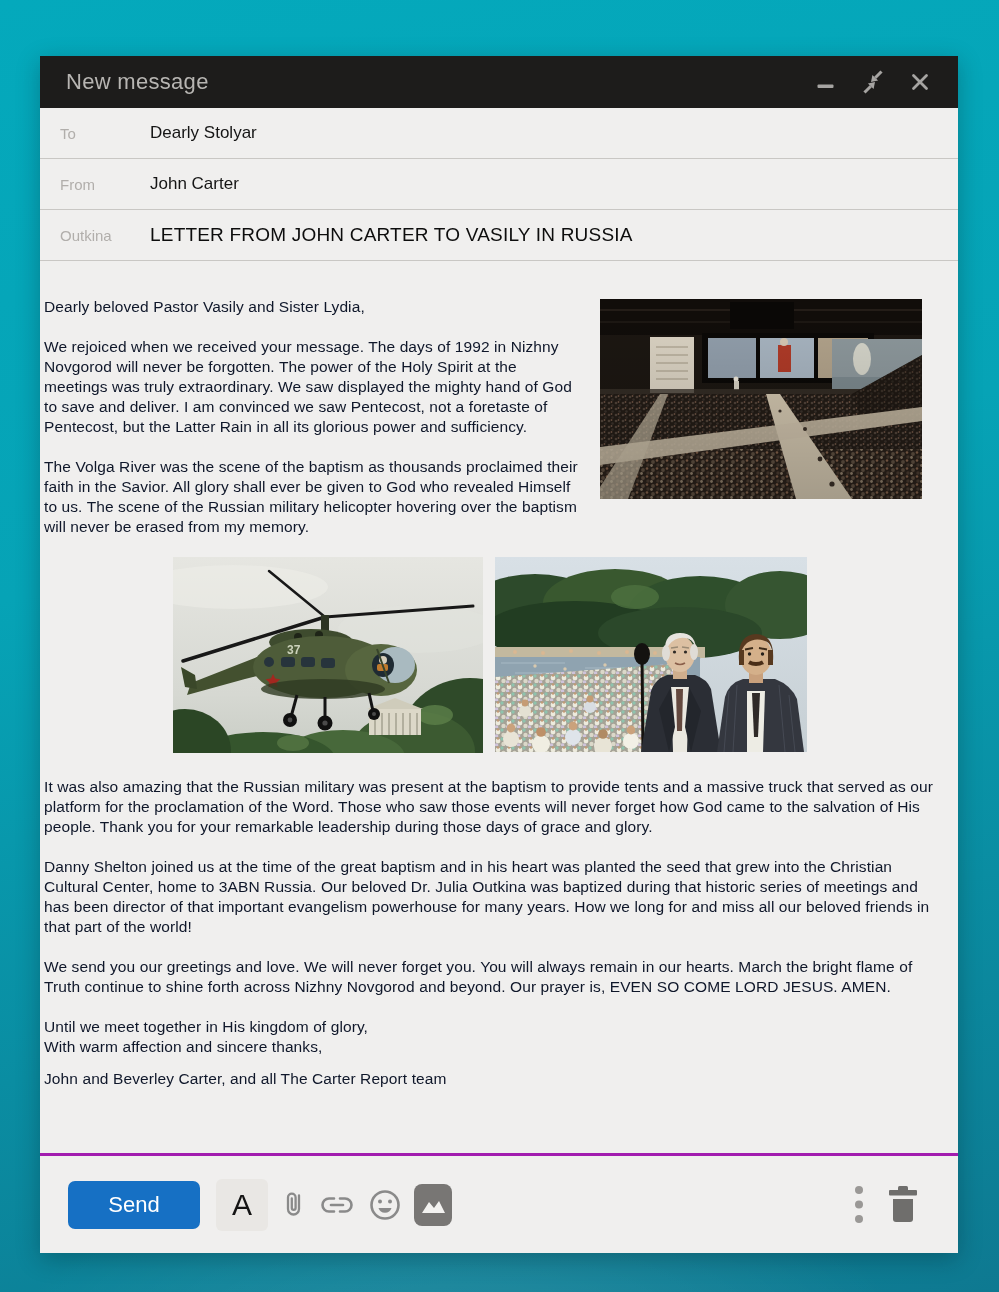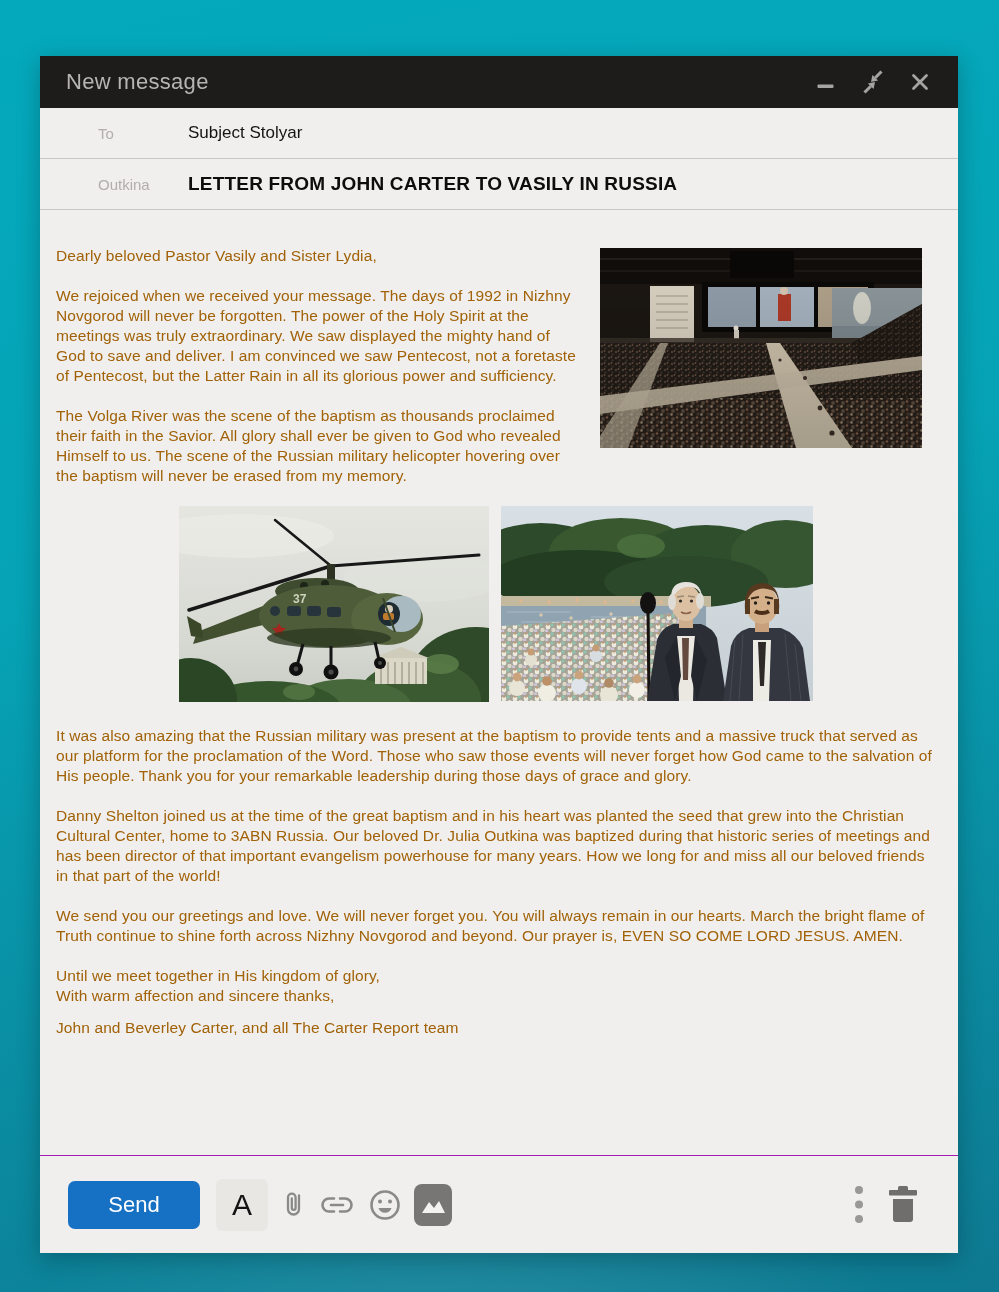--- a/index.html
+++ b/index.html
@@ -14,35 +14,35 @@
     position:absolute;left:40px;top:56px;width:918px;height:1197px;
     background:#f0efee;display:flex;flex-direction:column;
     box-shadow:0 6px 22px rgba(0,20,25,.28);
   }
   
   .titlebar{flex:0 0 auto;height:52px;background:#1d1c1b;display:flex;align-items:center;padding:0 26px;}
   .title{color:#b7b5b2;font-size:22px;letter-spacing:.3px}
   .win-controls{margin-left:auto;display:flex;align-items:center;gap:21px}
   .win-btn{background:none;border:none;padding:2px;cursor:pointer;display:flex;align-items:center}
   
-  .field-row{height:50px;display:flex;align-items:center;border-bottom:1px solid #c9c7c4;padding-left:38px;}
+  .field-row{height:50px;display:flex;align-items:center;border-bottom:1px solid #c9c7c4;}
   .field-label{flex:0 0 auto;width:90px;padding-left:20px;color:#b1aeab;font-size:15px}
   .field-value{font-size:17px;color:#151515}
-  .field-row.subject .field-value{font-weight:bold;font-size:19px;letter-spacing:.2px;color:#0d0d0d}
+  .field-row.subject .field-value{font-weight:normal;font-size:19px;letter-spacing:.2px;color:#0d0d0d}
   
-  .editor{flex:1 1 auto;padding:36px 22px 0 16px;font-size:15.5px;line-height:20px;
-          letter-spacing:.1px;color:#a16207;overflow:hidden}
+  .editor{flex:1 1 auto;padding:36px 22px 0 4px;font-size:15.5px;line-height:20px;
+          letter-spacing:.1px;color:#0f172a;overflow:hidden}
   .editor p{margin:0 0 20px}
   .photo-main{float:right;margin:2px 14px 10px 20px;display:block}
   .photo-row{display:flex;justify-content:center;align-items:flex-start;gap:12px;margin:4px 0 24px}
   .photo{display:block}
   p.closing{margin-bottom:12px}
   p.signature{margin:5px 0 14px}
   
-  .toolbar{flex:0 0 auto;height:97px;border-top:1px solid #a21caf;display:flex;align-items:center;
+  .toolbar{flex:0 0 auto;height:97px;border-top:3px solid #a21caf;display:flex;align-items:center;
            padding:0 20px 0 28px}
   .send-btn{width:132px;height:48px;border:none;border-radius:7px;background:#1670c4;color:#fff;
             font-size:22px;font-family:inherit;cursor:pointer;margin-right:16px}
   .fmt-btn{width:52px;height:52px;border:none;border-radius:6px;background:#e9e7e4;color:#141414;
            font-size:30px;line-height:1;font-family:inherit;cursor:pointer;margin-right:8px}
   .icon-btn{border:none;background:none;padding:6px;cursor:pointer;display:flex;align-items:center;justify-content:center}
   .spacer{flex:1 1 auto}
 </style>
 </head>
 <body>
@@ -73,21 +73,25 @@
         <svg width="20" height="20" viewBox="0 0 20 20">
           <path d="M3.5 3.5 L16.5 16.5 M16.5 3.5 L3.5 16.5" stroke="#a6a4a2" stroke-width="2.8" stroke-linecap="round"></path>
         </svg>
       </button>
     </span>
   </div>
 
   <div>
     <div class="field-row">
       <span class="field-label">To</span>
-      <span class="field-value">Subject Stolyar</span>
+      <span class="field-value">Dearly Stolyar</span>
+    </div>
+    <div class="field-row">
+      <span class="field-label">From</span>
+      <span class="field-value">John Carter</span>
     </div>
     <div class="field-row subject">
       <span class="field-label">Outkina</span>
       <span class="field-value">LETTER FROM JOHN CARTER TO VASILY IN RUSSIA</span>
     </div>
   </div>
 
   <div class="editor">
 
     <svg class="photo-main" width="322" height="200" viewBox="0 0 322 200" role="img" aria-label="Evangelism meeting in a packed auditorium">

